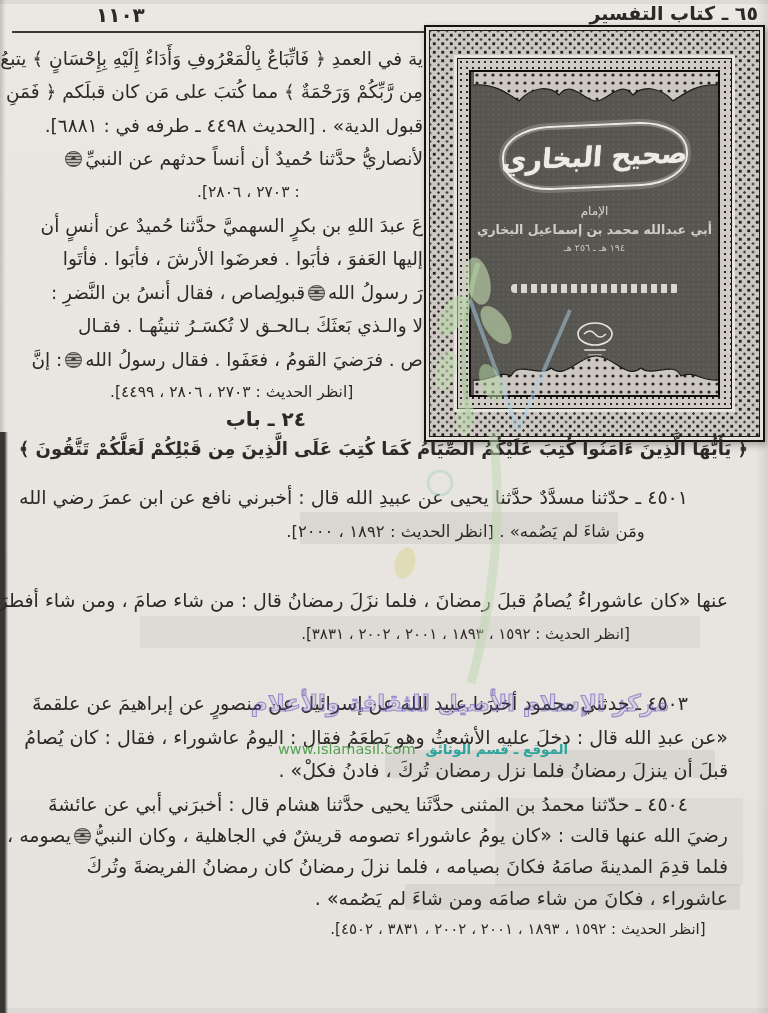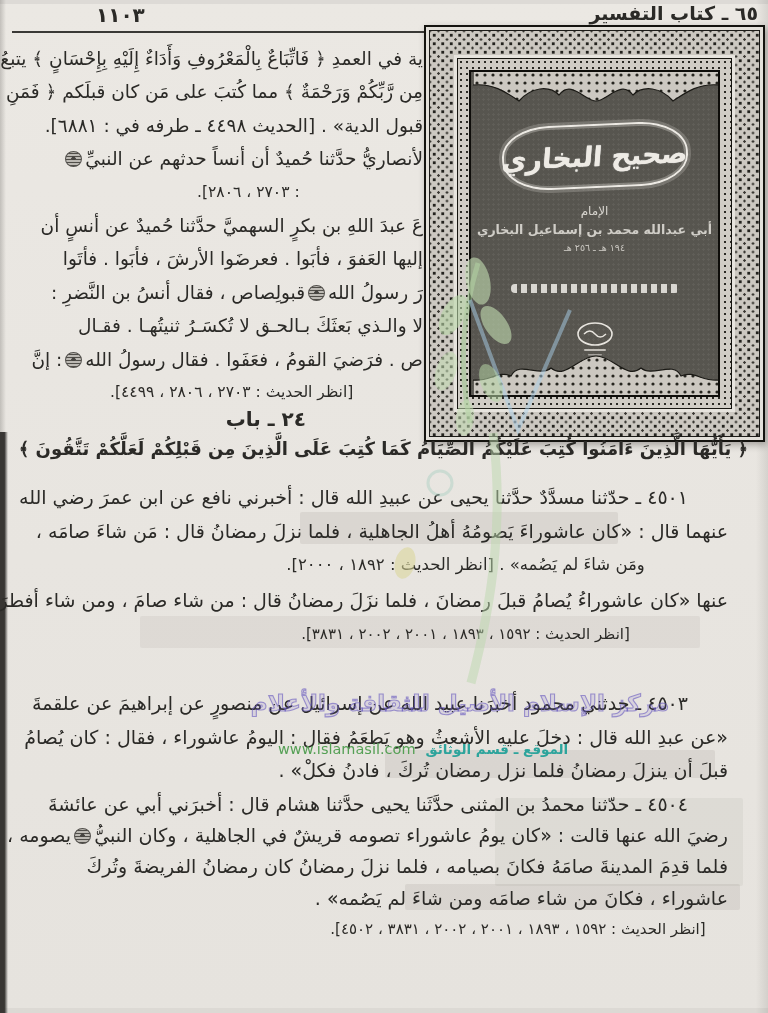--- a/index.html
+++ b/index.html
@@ -117,21 +117,20 @@
     <div class="ln">لا والـذي بَعثَكَ بـالحـق لا تُكسَـرُ ثنيتُهـا . فقـال</div>
     <div class="ln"><span>ص . فرَضيَ القومُ ، فعَفَوا . فقال رسولُ الله</span><span class="saw"></span><span>: إنَّ</span></div>
     <div class="ln ln-l11">[انظر الحديث : ٢٧٠٣ ، ٢٨٠٦ ، ٤٤٩٩].</div>
   </div>
 
   <div class="bab">٢٤ ـ باب</div>
   <div class="verse">﴿ يَأَيُّهَا الَّذِينَ ءَامَنُوا كُتِبَ عَلَيْكُمُ الصِّيَامُ كَمَا كُتِبَ عَلَى الَّذِينَ مِن قَبْلِكُمْ لَعَلَّكُمْ تَتَّقُونَ ﴾</div>
 
   <div class="hblock b4501">
     <div class="hl h-first">٤٥٠١ ـ حدّثنا مسدَّدٌ حدَّثنا يحيى عن عبيدِ الله قال : أخبرني نافع عن ابن عمرَ رضي الله</div>
-    <div class="hl">عنهما قال : «كان عاشوراءَ يَصومُهُ أهلُ الجاهلية ، فلما نزلَ رمضانُ قال : مَن شاءَ صامَه ،</div>
     <div class="hl hcite">ومَن شاءَ لم يَصُمه» . [انظر الحديث : ١٨٩٢ ، ٢٠٠٠].</div>
   </div>
 
   <div class="hblock b4502">
     <div class="hl">عنها «كان عاشوراءُ يُصامُ قبلَ رمضانَ ، فلما نزَلَ رمضانُ قال : من شاء صامَ ، ومن شاء أفطرَ» .</div>
     <div class="hl hcite">[انظر الحديث : ١٥٩٢ ، ١٨٩٣ ، ٢٠٠١ ، ٢٠٠٢ ، ٣٨٣١].</div>
   </div>
 
   <div class="hblock b4503">
     <div class="hl h-first">٤٥٠٣ ـ حدثني محمود أخبرَنا عبيد الله عن إسرائيل عن منصورٍ عن إبراهيمَ عن علقمةَ</div>

